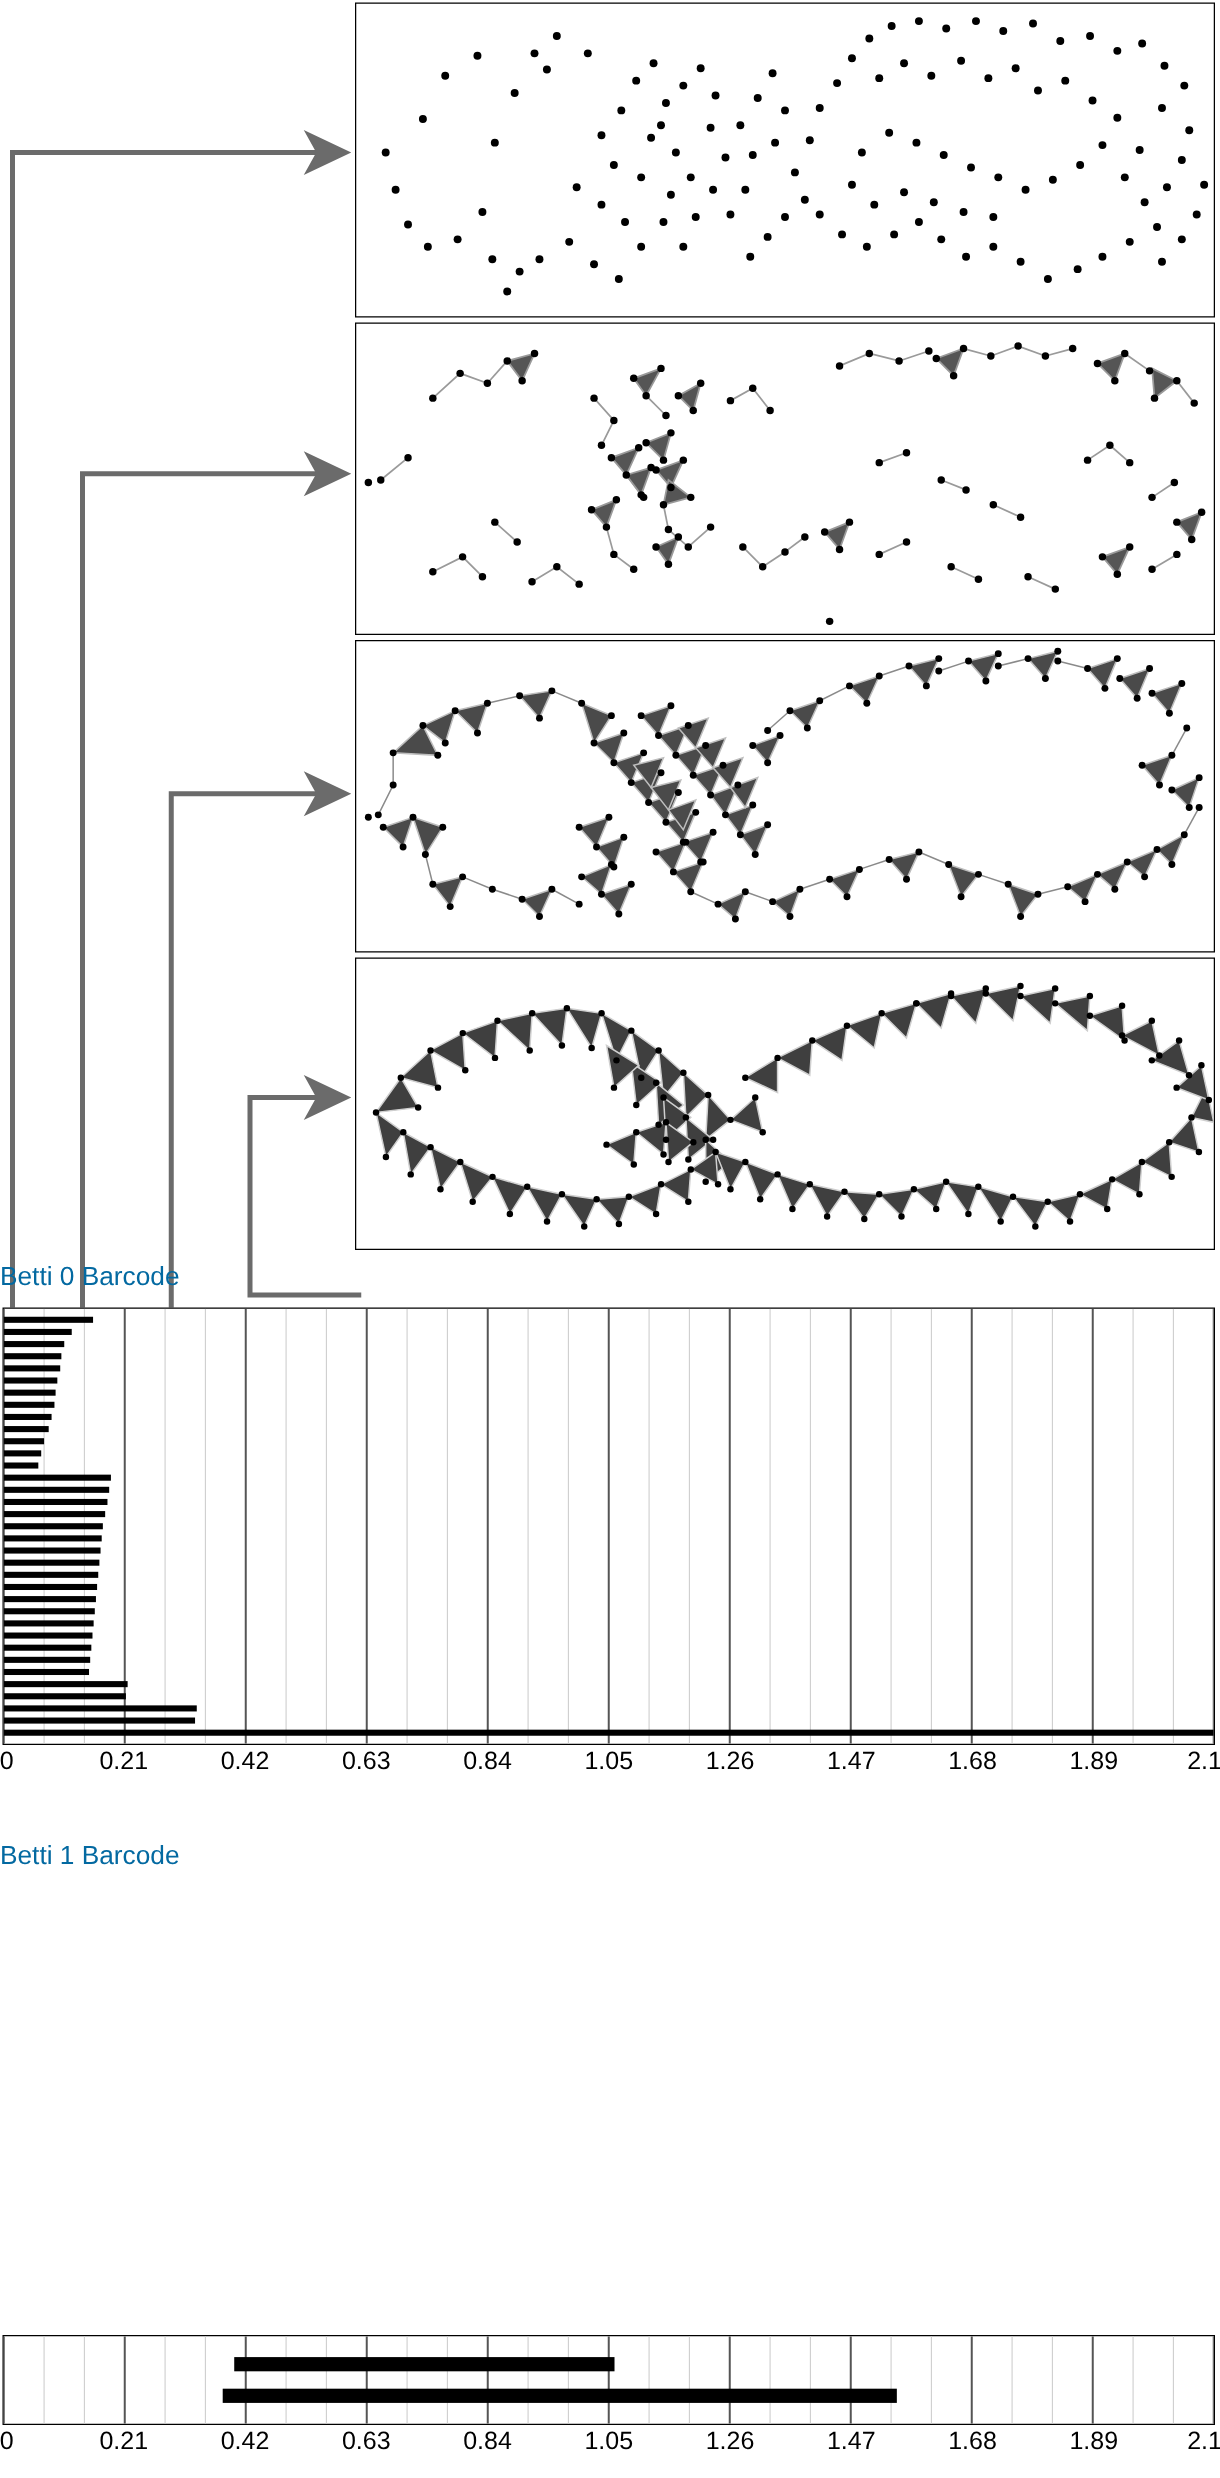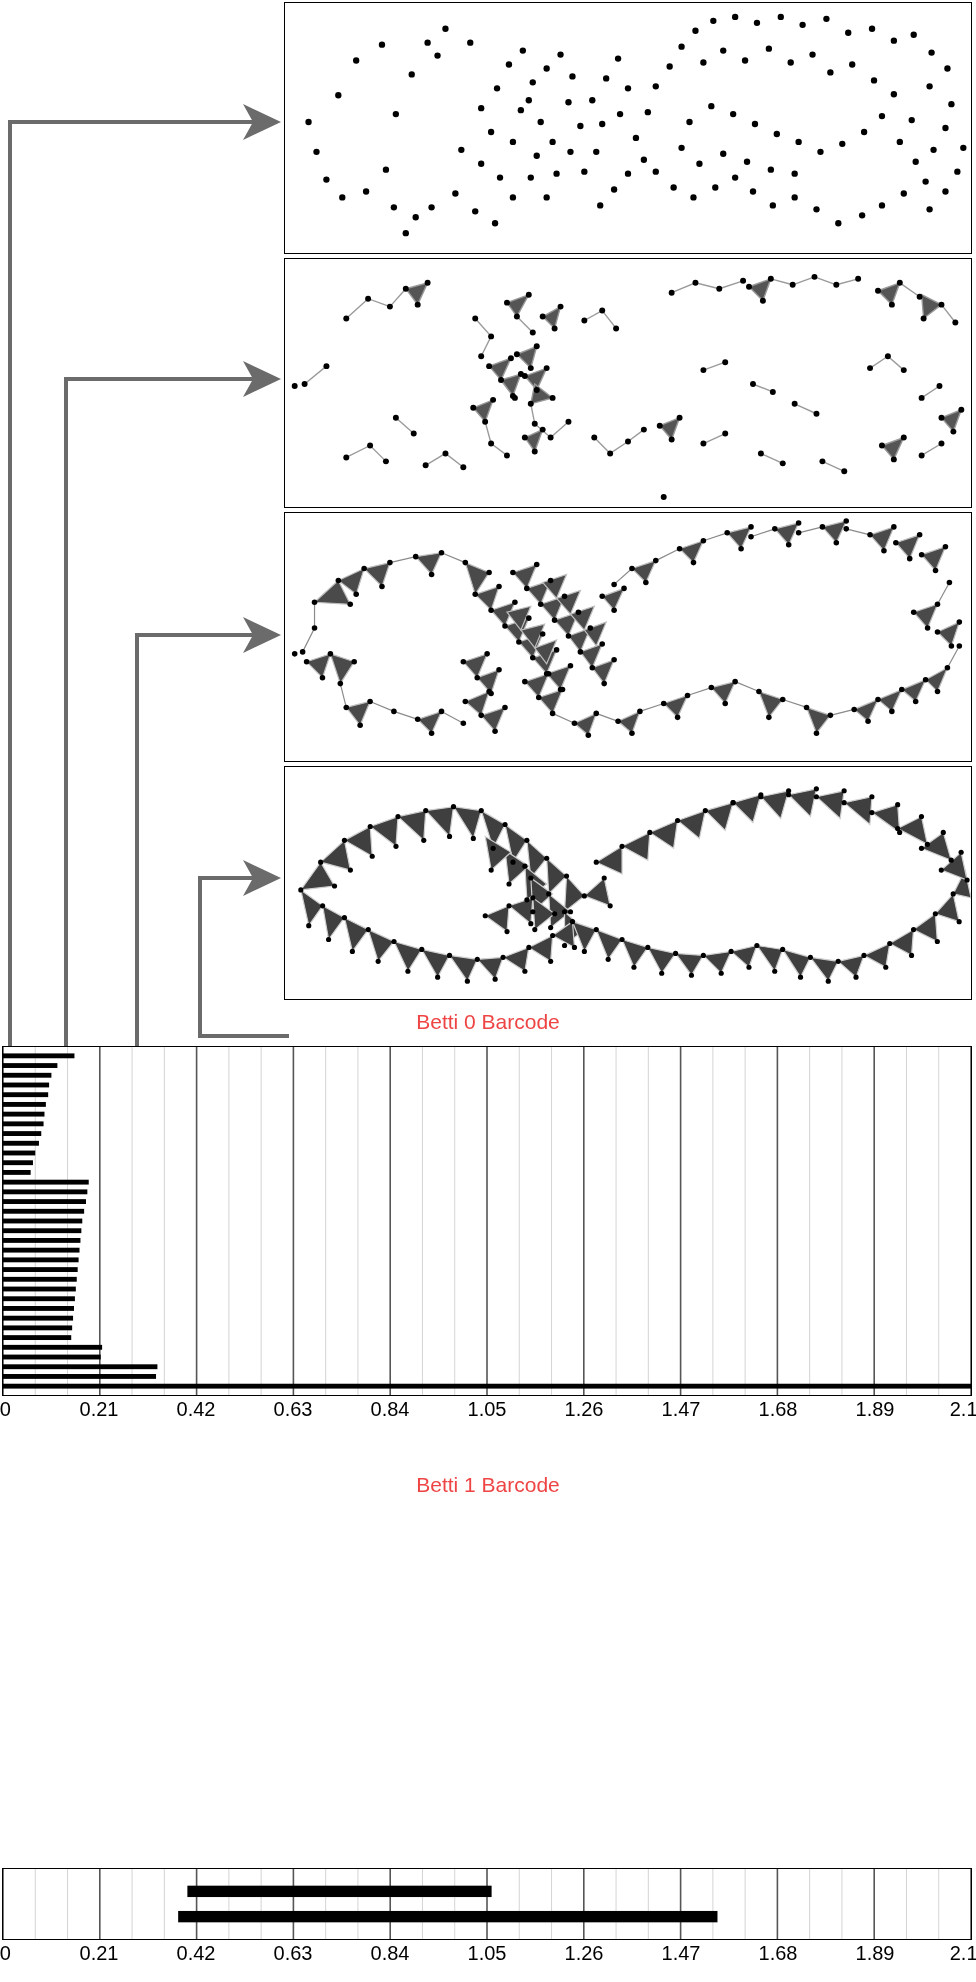--- a/index.html
+++ b/index.html
@@ -1,20 +1,20 @@
 <!DOCTYPE html>
 <html><head>
 <meta charset="utf-8">
 <style>
   html,body{margin:0;padding:0;background:#ffffff;}
   body{width:976px;height:1982px;position:relative;font-family:"Liberation Sans",sans-serif;color:#000;overflow:hidden;}
   .panel{position:absolute;border:1.5px solid #000;background:#fff;box-sizing:border-box;}
   .panel svg{display:block;width:100%;height:100%;}
   .arrows{position:absolute;left:0;top:0;width:976px;height:1982px;pointer-events:none;}
-  .caption{position:absolute;font-size:21px;color:#ef4444;text-align:center;white-space:nowrap;}
+  .caption{position:absolute;font-size:21px;color:#0369a1;text-align:left;white-space:nowrap;}
   .barcode{position:absolute;border:1.5px solid #000;background:#fff;box-sizing:border-box;}
   .barcode svg{display:block;width:100%;height:100%;}
   .axis{position:absolute;width:100%;height:26px;}
   .axis span{position:absolute;font-size:20px;transform:translateX(-50%);top:0;}
 </style>
 </head>
 <body>
 
 <div class="panel" style="left:284px;top:2px;width:688px;height:252px;">
   <svg viewBox="0 0 688 252">

